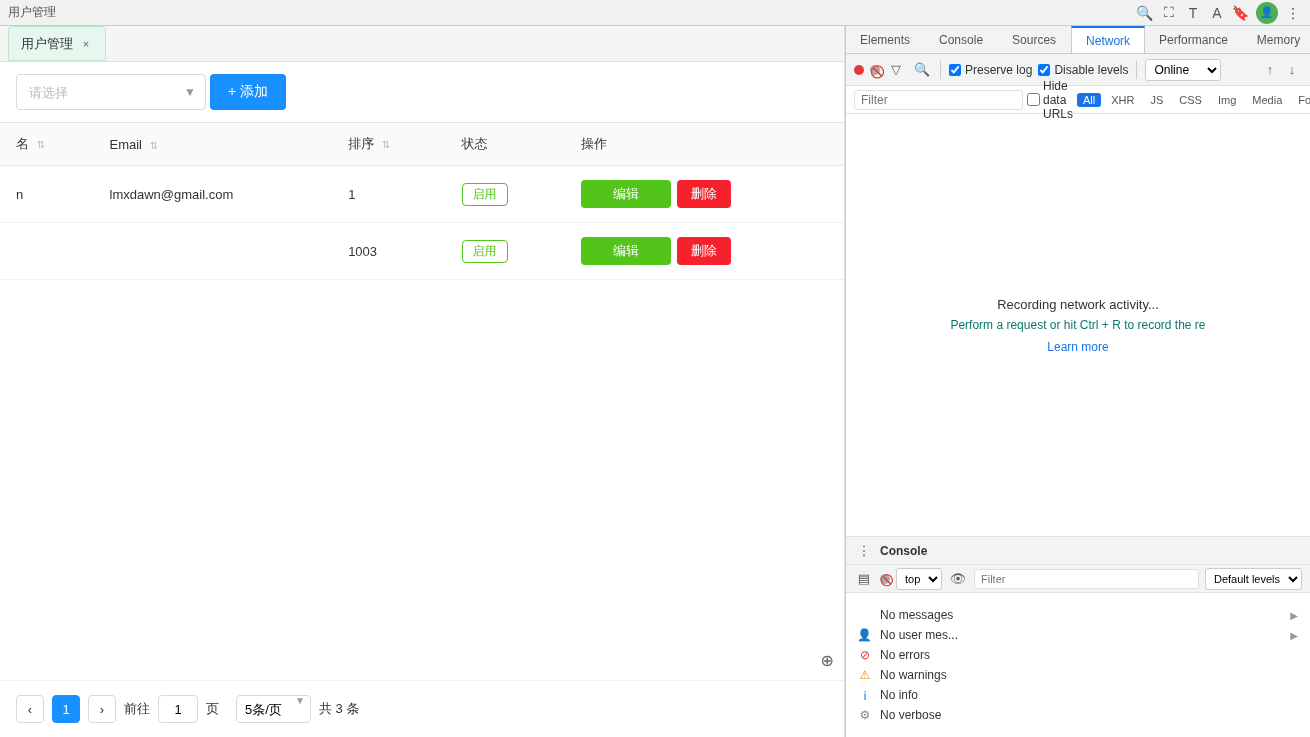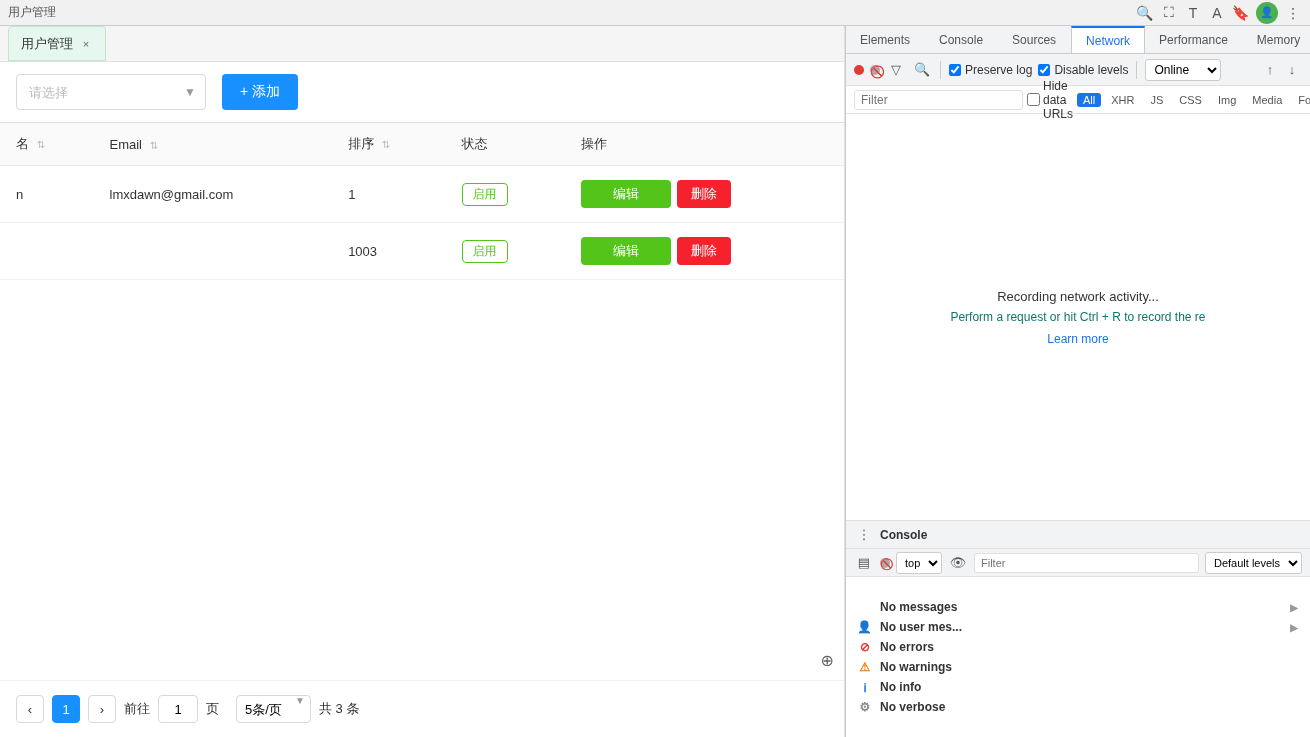--- a/index.html
+++ b/index.html
@@ -80,21 +80,21 @@
       cursor: pointer;
       width: 14px; height: 14px;
       display: flex; align-items: center; justify-content: center;
     }
 
     
     .toolbar {
       display: flex;
       align-items: center;
       padding: 12px 16px;
-      gap: 16px;
+      gap: 4px;
       background: #fff;
       border-bottom: 1px solid #e0e0e0;
     }
     .select-wrapper {
       position: relative;
       display: flex;
       align-items: center;
     }
     .select-input {
       width: 190px;
@@ -474,23 +474,22 @@
     .console-level-select {
       height: 22px;
       border: 1px solid #ccc;
       border-radius: 3px;
       font-size: 11px;
       padding: 0 4px;
       background: #fff;
     }
     .console-messages {
       flex: 1;
-      padding: 20px 8px;
+      padding: 12px 8px;
       overflow: auto;
-      font-weight: bold;
     }
     .console-message-row {
       display: flex;
       align-items: center;
       padding: 3px 4px;
       gap: 8px;
       font-size: 12px;
       color: #333;
       cursor: pointer;
     }

